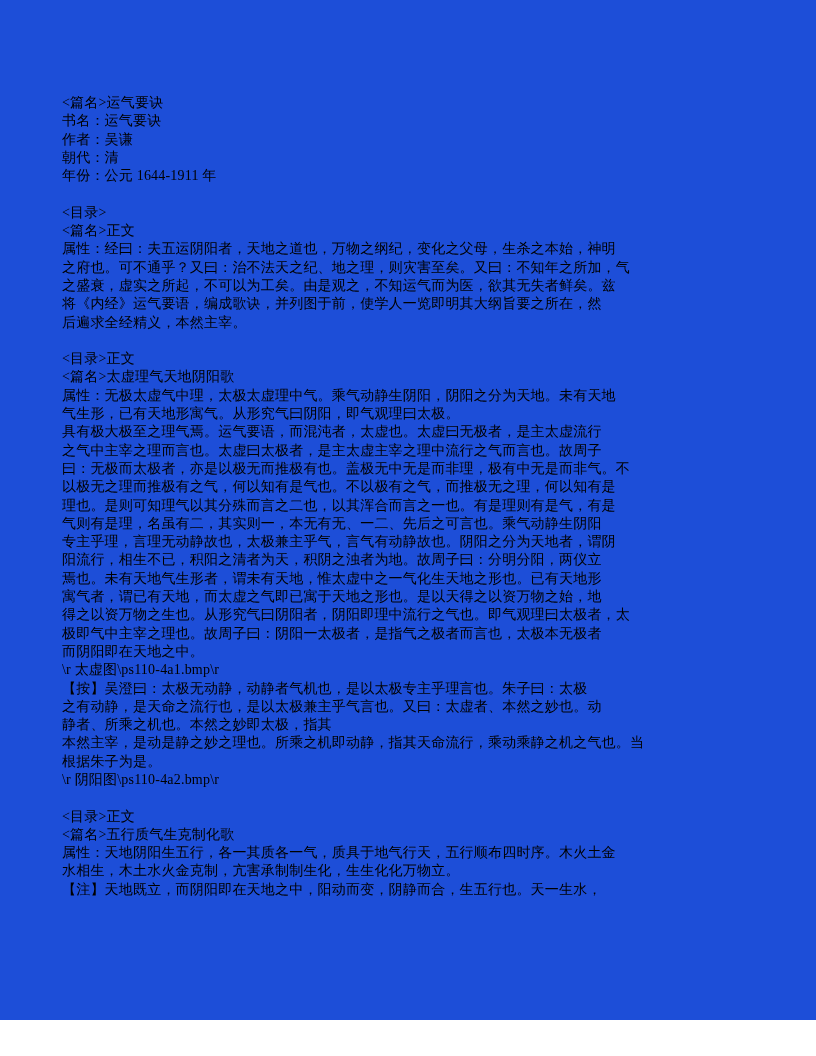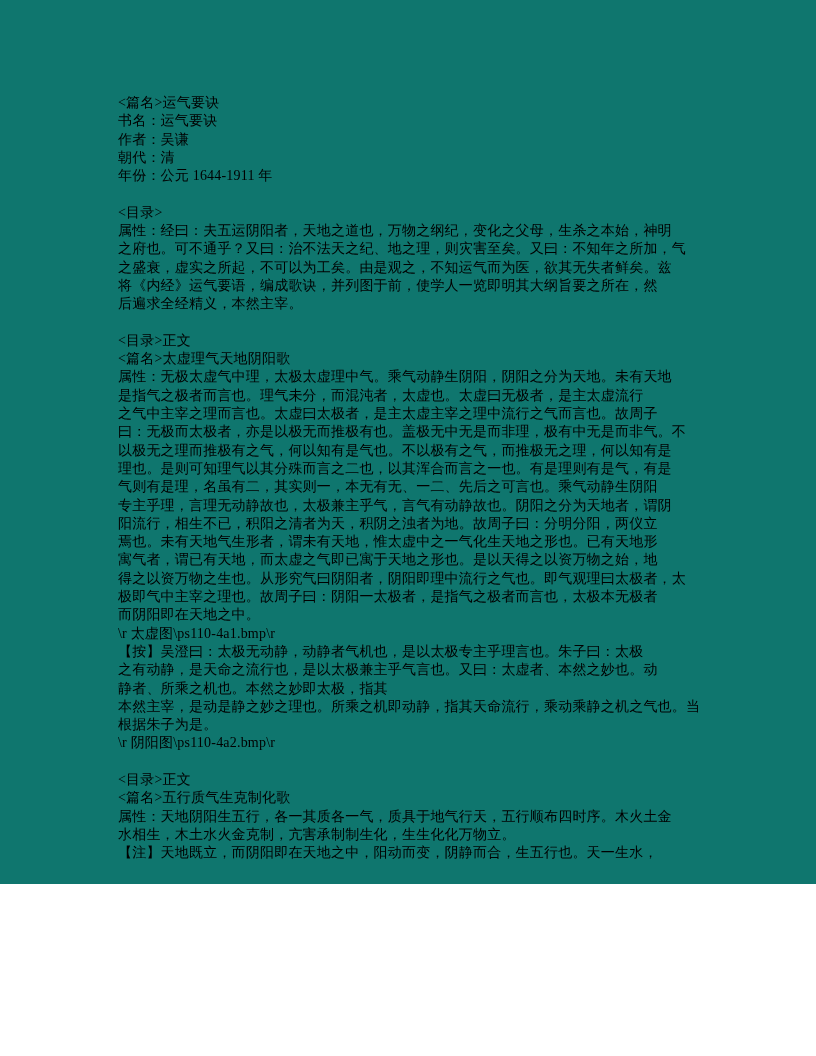--- a/index.html
+++ b/index.html
@@ -5,23 +5,23 @@
   html, body { margin: 0; padding: 0; }
   body {
     width: 816px;
     height: 1056px;
     background: #ffffff;
     overflow: hidden;
   }
   .page {
     box-sizing: border-box;
     width: 816px;
-    height: 884px;
-    padding: 94px 96px 0 118px;
-    background: #0f766e;
+    height: 1020px;
+    padding: 94px 96px 0 62px;
+    background: #1d4ed8;
   }
   .block { margin: 0 0 18.3px 0; }
   .line {
     font-family: "Liberation Serif", "DejaVu Serif", serif;
     font-size: 14px;
     line-height: 18.3px;
     min-height: 18.3px;
     color: #000000;
     white-space: pre;
     letter-spacing: 0.2px;
@@ -35,32 +35,34 @@
   <section class="block">
     <div class="line">&lt;篇名&gt;运气要诀</div>
     <div class="line">书名：运气要诀</div>
     <div class="line">作者：吴谦</div>
     <div class="line">朝代：清</div>
     <div class="line">年份：公元 1644-1911 年</div>
   </section>
 
   <section class="block">
     <div class="line">&lt;目录&gt;</div>
+    <div class="line">&lt;篇名&gt;正文</div>
     <div class="line">属性：经曰：夫五运阴阳者，天地之道也，万物之纲纪，变化之父母，生杀之本始，神明</div>
     <div class="line">之府也。可不通乎？又曰：治不法天之纪、地之理，则灾害至矣。又曰：不知年之所加，气</div>
     <div class="line">之盛衰，虚实之所起，不可以为工矣。由是观之，不知运气而为医，欲其无失者鲜矣。兹</div>
     <div class="line">将《内经》运气要语，编成歌诀，并列图于前，使学人一览即明其大纲旨要之所在，然</div>
     <div class="line">后遍求全经精义，本然主宰。</div>
   </section>
 
   <section class="block">
     <div class="line">&lt;目录&gt;正文</div>
     <div class="line">&lt;篇名&gt;太虚理气天地阴阳歌</div>
     <div class="line">属性：无极太虚气中理，太极太虚理中气。乘气动静生阴阳，阴阳之分为天地。未有天地</div>
-    <div class="line">是指气之极者而言也。理气未分，而混沌者，太虚也。太虚曰无极者，是主太虚流行</div>
+    <div class="line">气生形，已有天地形寓气。从形究气曰阴阳，即气观理曰太极。</div>
+    <div class="line">具有极大极至之理气焉。运气要语，而混沌者，太虚也。太虚曰无极者，是主太虚流行</div>
     <div class="line">之气中主宰之理而言也。太虚曰太极者，是主太虚主宰之理中流行之气而言也。故周子</div>
     <div class="line">曰：无极而太极者，亦是以极无而推极有也。盖极无中无是而非理，极有中无是而非气。不</div>
     <div class="line">以极无之理而推极有之气，何以知有是气也。不以极有之气，而推极无之理，何以知有是</div>
     <div class="line">理也。是则可知理气以其分殊而言之二也，以其浑合而言之一也。有是理则有是气，有是</div>
     <div class="line">气则有是理，名虽有二，其实则一，本无有无、一二、先后之可言也。乘气动静生阴阳</div>
     <div class="line">专主乎理，言理无动静故也，太极兼主乎气，言气有动静故也。阴阳之分为天地者，谓阴</div>
     <div class="line">阳流行，相生不已，积阳之清者为天，积阴之浊者为地。故周子曰：分明分阳，两仪立</div>
     <div class="line">焉也。未有天地气生形者，谓未有天地，惟太虚中之一气化生天地之形也。已有天地形</div>
     <div class="line">寓气者，谓已有天地，而太虚之气即已寓于天地之形也。是以天得之以资万物之始，地</div>
     <div class="line">得之以资万物之生也。从形究气曰阴阳者，阴阳即理中流行之气也。即气观理曰太极者，太</div>

